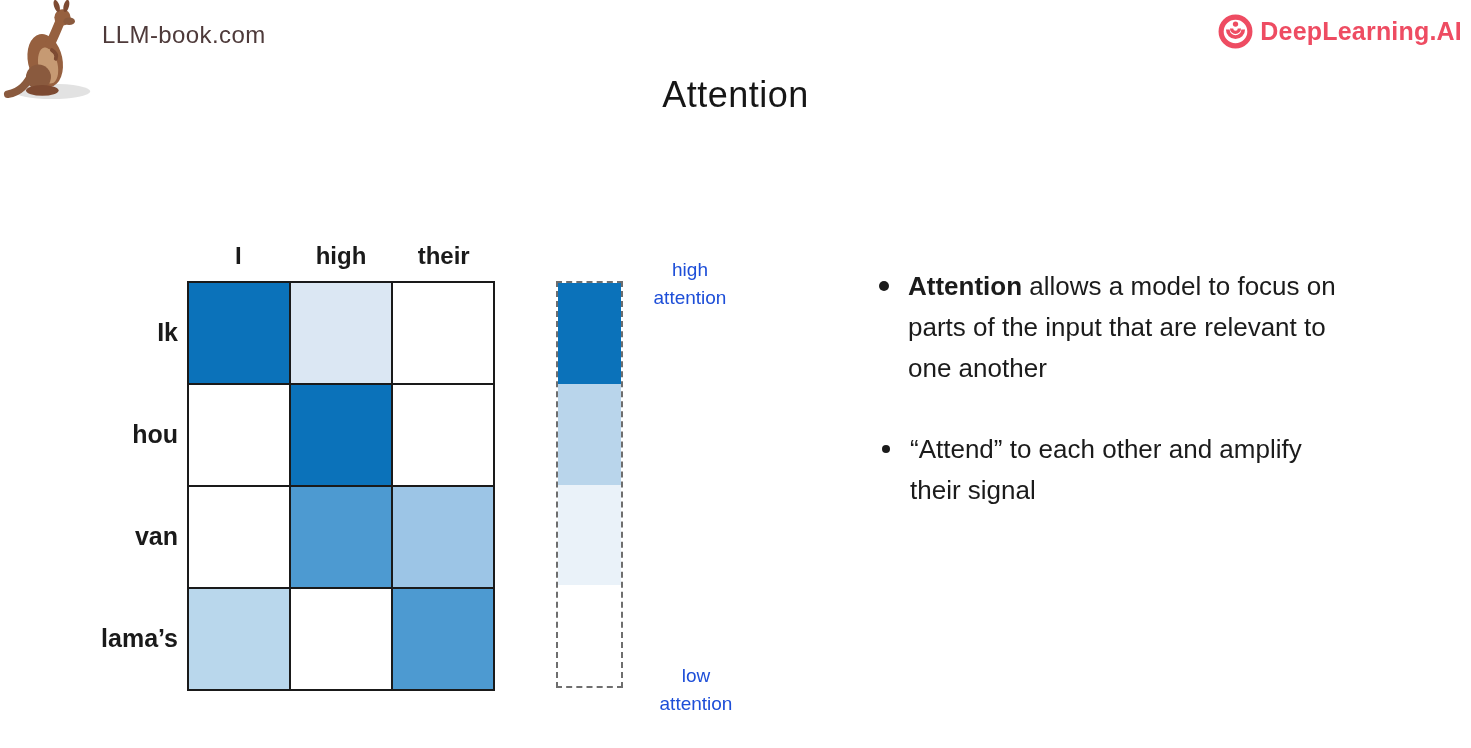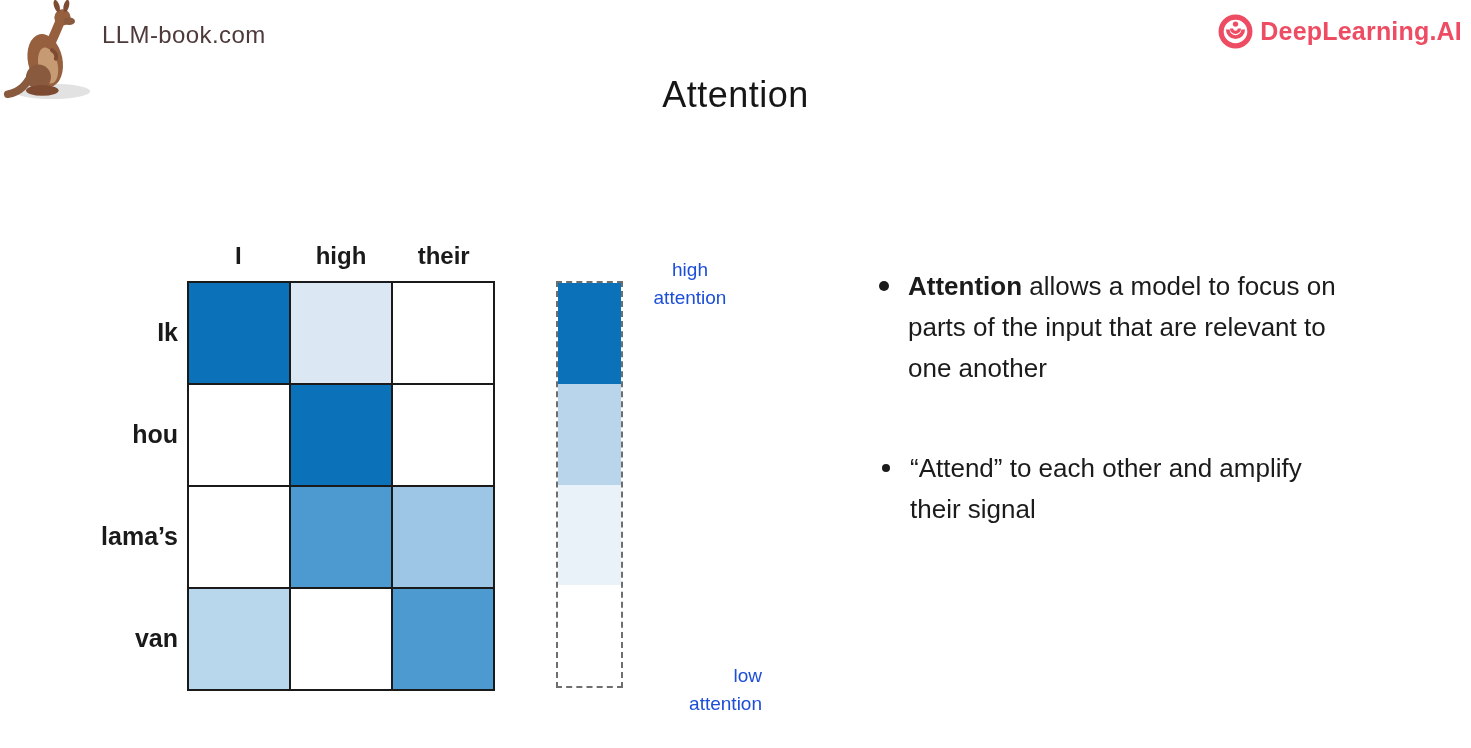--- a/index.html
+++ b/index.html
@@ -33,30 +33,30 @@
           background:#1a1a1a; }
   .cell { border:1px solid #1a1a1a; }
 
   
   .legend { position:absolute; left:556px; top:281px; width:67px; height:407px;
             border:2px dashed #6e6e6e; display:flex; flex-direction:column; }
   .seg { flex:1; }
   .lg-label { position:absolute; width:132px; text-align:center; color:#1d4ed8;
               font-size:19px; line-height:28px; }
   .lg-high { left:624px; top:256px; }
-  .lg-low  { left:630px; top:662px;text-align:right; }
+  .lg-low  { left:630px; top:662px; }
 
   
   .bullet { position:absolute; display:flex; color:#1b1b1b; }
   .dot { border-radius:50%; background:#1b1b1b; flex:none; }
   .b1 { left:879px; top:266px; font-size:26px; line-height:41px; gap:19px; }
   .b1 .dot { width:10px; height:10px; margin-top:15px; }
   .b1 .txt { width:462px; }
   .b1 .lead { font-weight:bold; }
-  .b2 { left:882px; top:429px; font-size:26px; line-height:41px; gap:20px;margin-top:19px; }
+  .b2 { left:882px; top:429px; font-size:26px; line-height:41px; gap:20px; }
   .b2 .dot { width:8px; height:8px; margin-top:16px; }
   .b2 .txt { width:402px; }
 </style>
 </head>
 <body>
 
 <div class="slide">
 
   <svg class="kangaroo" viewBox="0 0 100 108">
     <ellipse cx="52" cy="95" rx="40" ry="8" fill="#bfbfbf" opacity="0.45"></ellipse>
@@ -87,22 +87,22 @@
   <div class="slide-title">Attention</div>
 
   <div class="col-headers" id="col-headers">
       <div class="col-h">I</div>
       <div class="col-h">high</div>
       <div class="col-h">their</div>
     </div>
   <div class="row-labels" id="row-labels">
       <div class="row-l">Ik</div>
       <div class="row-l">hou</div>
+      <div class="row-l">van</div>
       <div class="row-l">lama’s</div>
-      <div class="row-l">van</div>
     </div>
   <div class="grid" id="matrix-grid">
       <div class="cell" style="background: rgb(11, 114, 186);"></div>
       <div class="cell" style="background: rgb(219, 231, 243);"></div>
       <div class="cell" style="background: rgb(255, 255, 255);"></div>
       <div class="cell" style="background: rgb(255, 255, 255);"></div>
       <div class="cell" style="background: rgb(11, 114, 186);"></div>
       <div class="cell" style="background: rgb(255, 255, 255);"></div>
       <div class="cell" style="background: rgb(255, 255, 255);"></div>
       <div class="cell" style="background: rgb(77, 154, 209);"></div>

